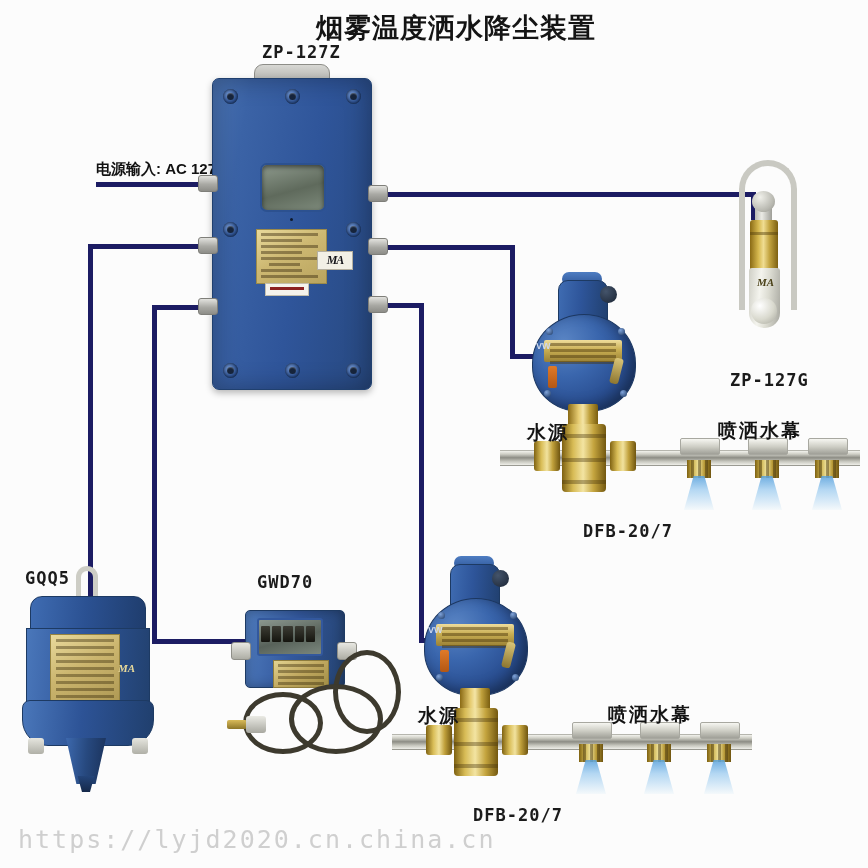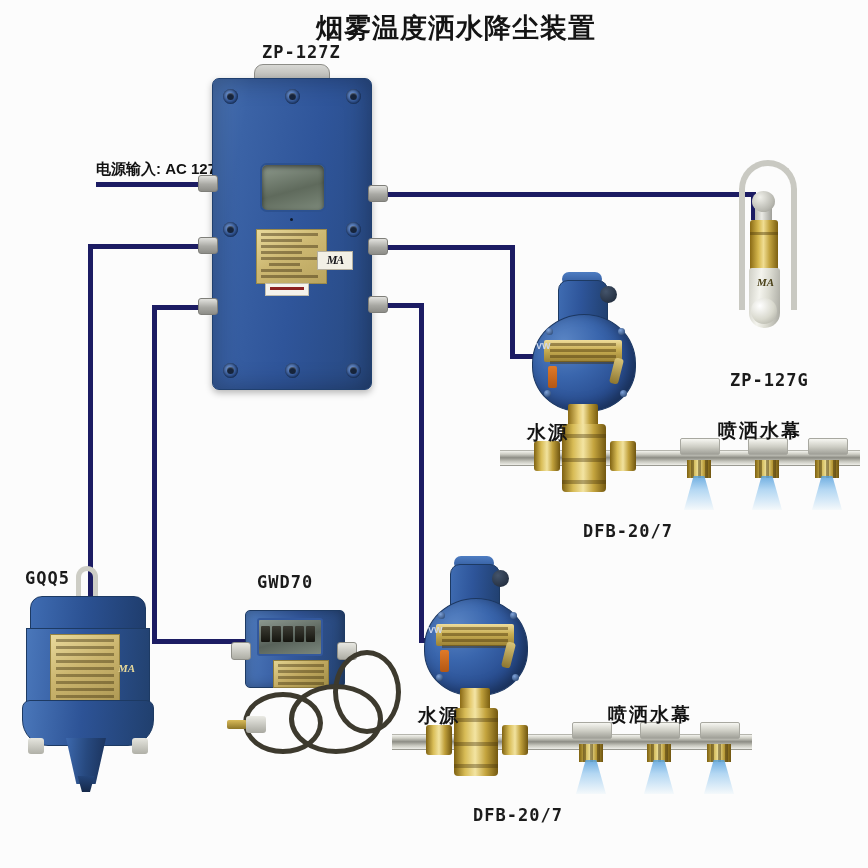--- a/index.html
+++ b/index.html
@@ -574,14 +574,15 @@
 
     <div class="w-cable" style="left:108px;top:52px;width:58px;height:74px;border-radius:50%;"></div>
     <div class="w-cable" style="left:64px;top:86px;width:84px;height:60px;"></div>
     <div class="w-cable" style="left:18px;top:94px;width:70px;height:52px;"></div>
     <div class="w-plug">
       <div class="br"></div>
       <div class="sl"></div>
     </div>
   </div>
 
+  <div class="wm wm2">https://lyjd2020.cn.china.cn</div>
 
 </div>
 
 </body></html>

